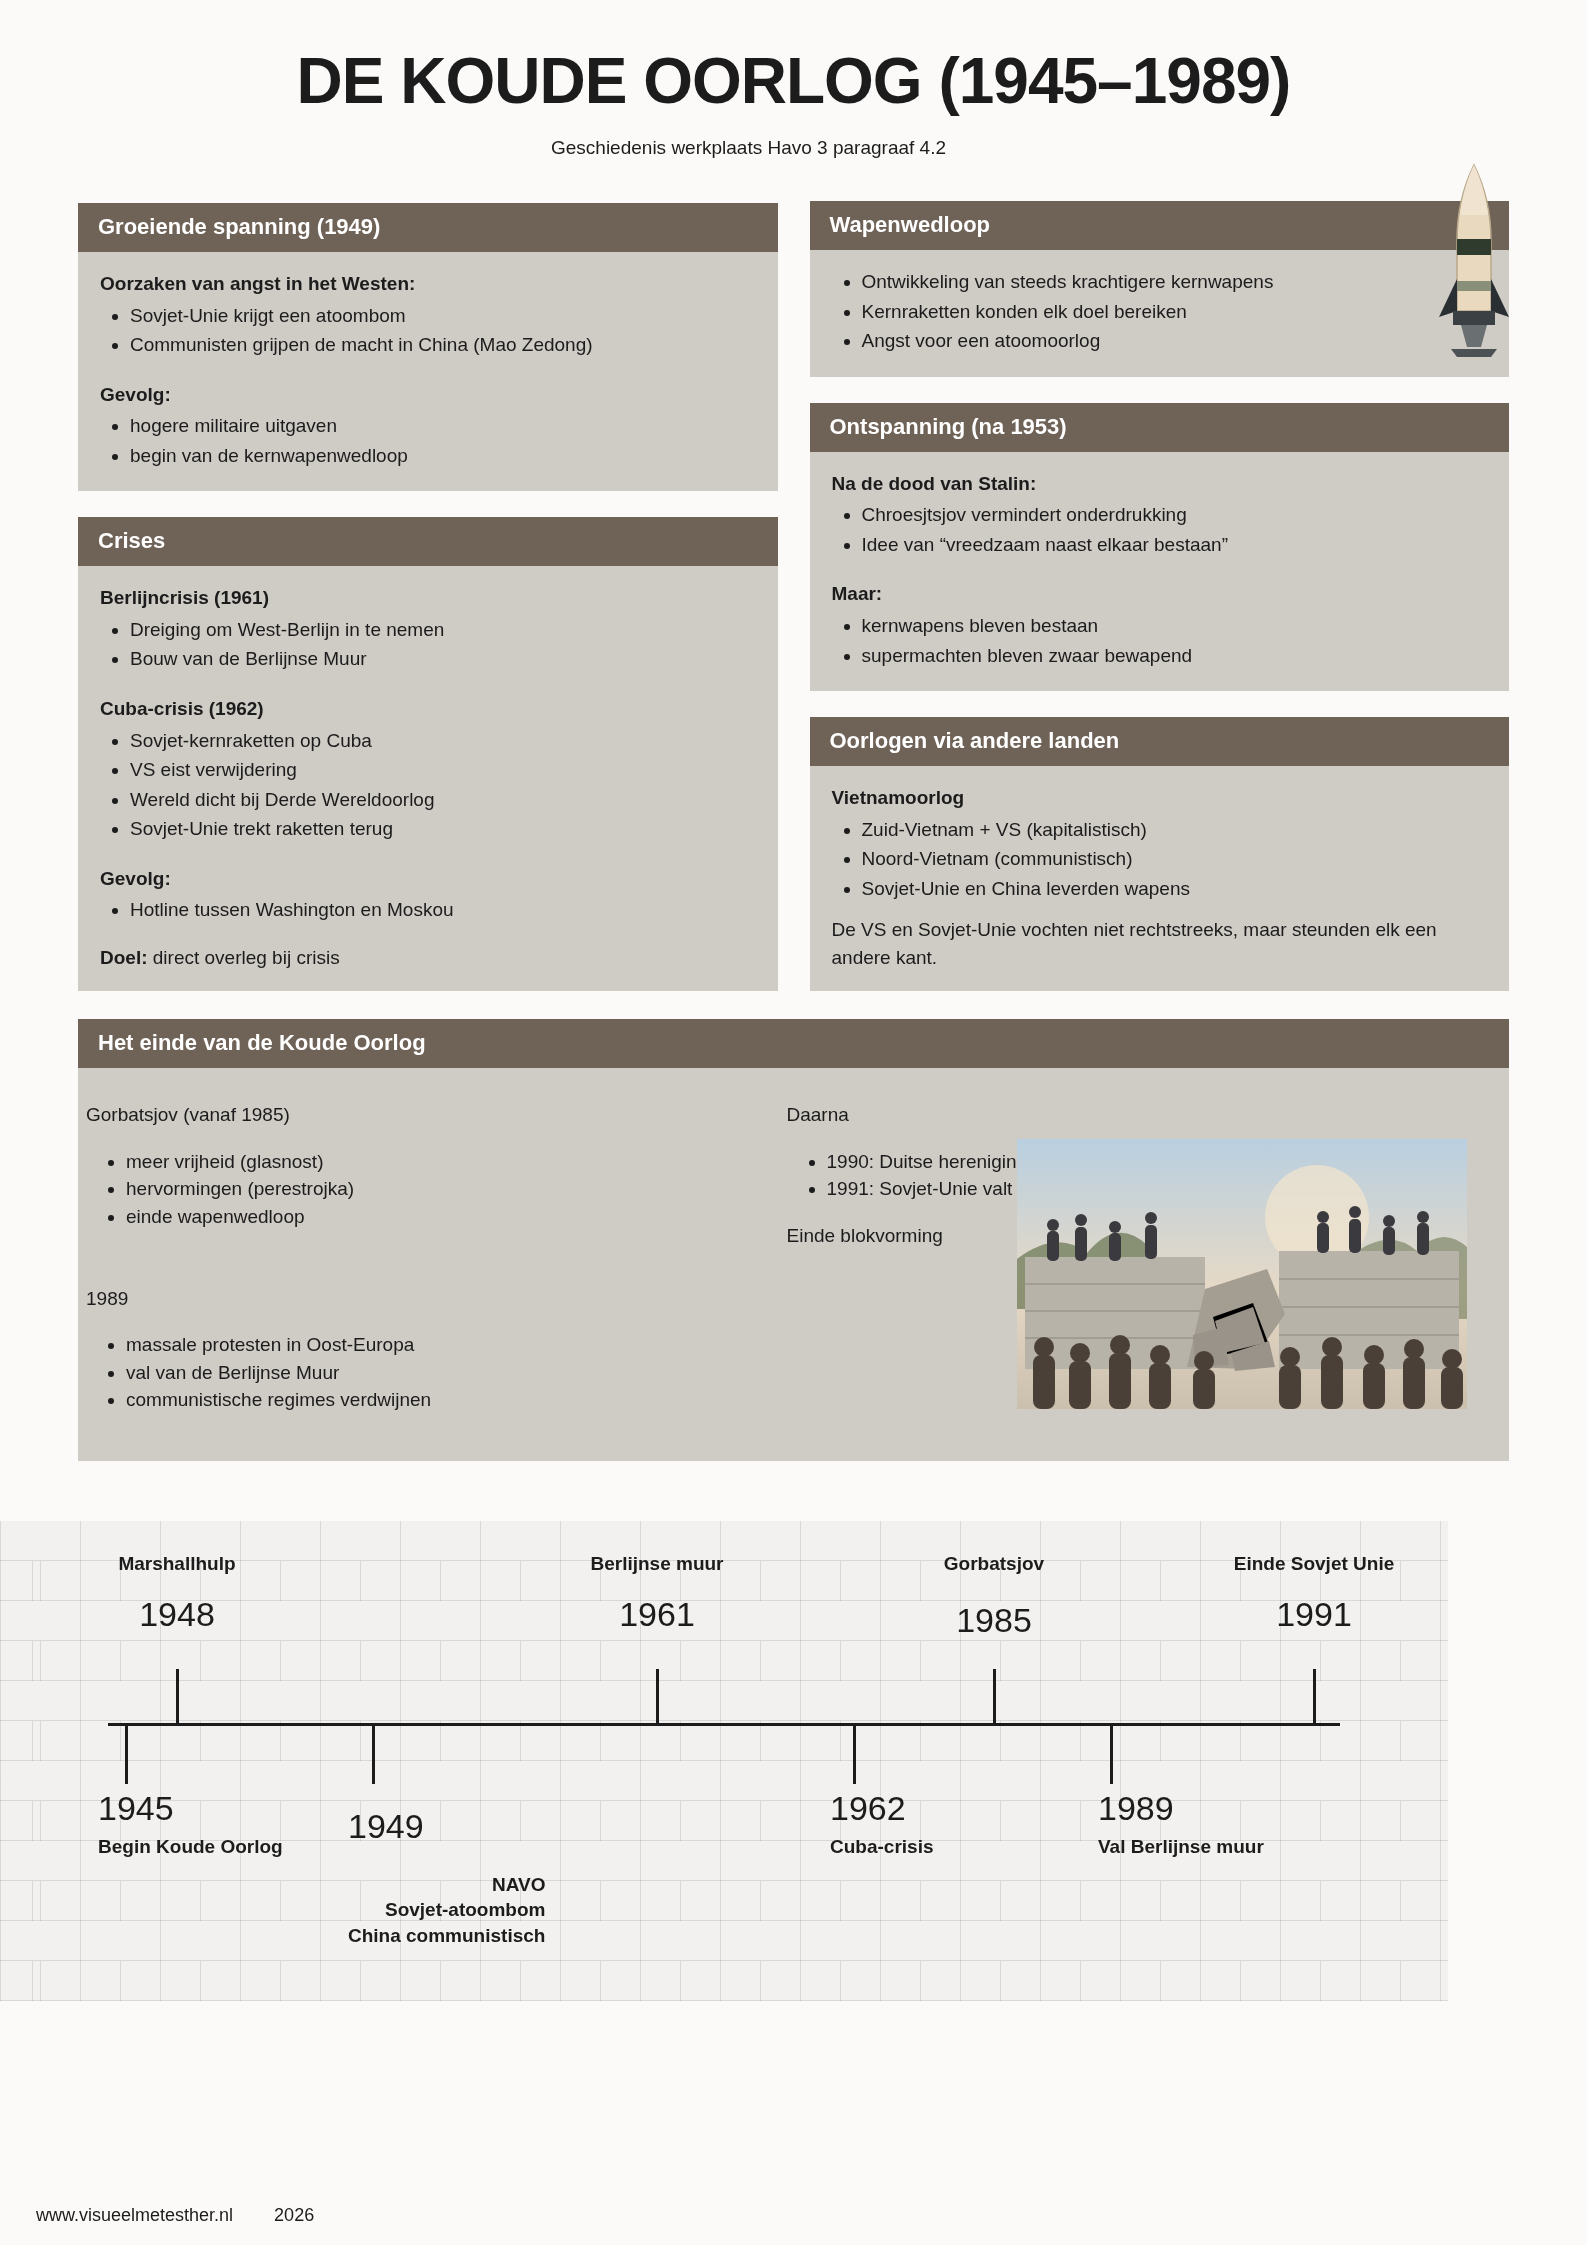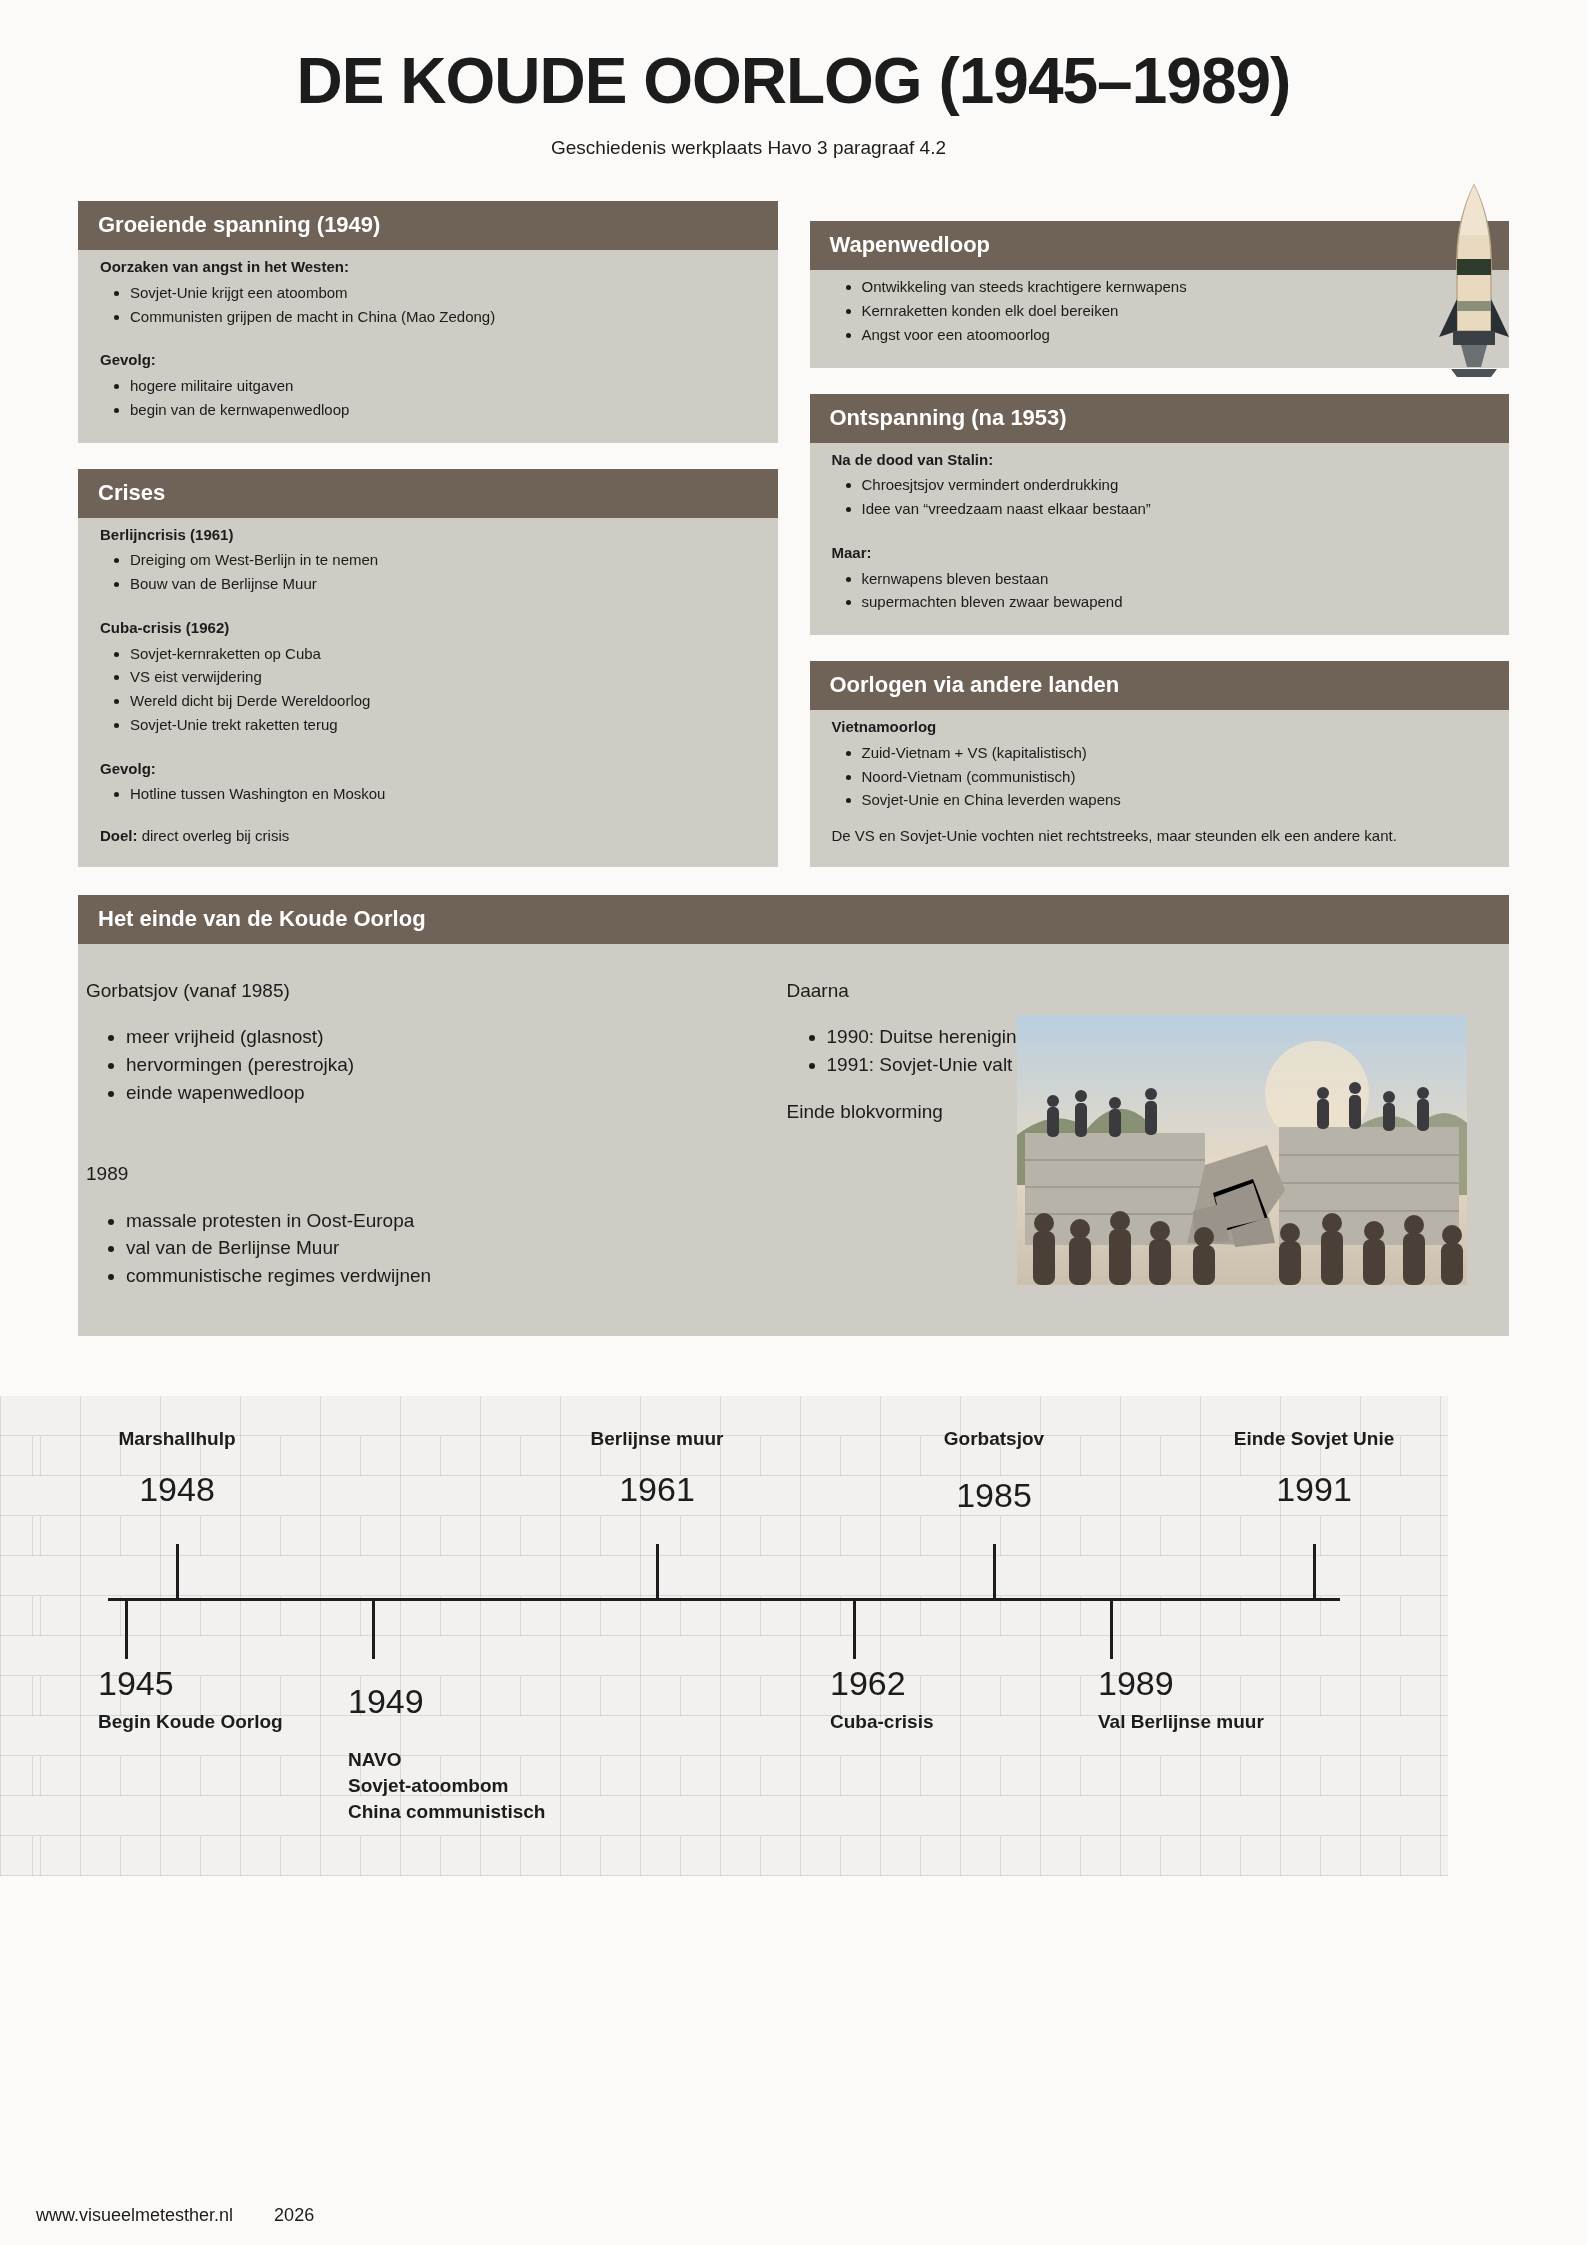--- a/index.html
+++ b/index.html
@@ -43,21 +43,21 @@
   .col { width: 50%; display: flex; flex-direction: column; gap: 26px; }
 
   .card { background: #cfcbc5; position: relative; }
   .card-head {
     background: #6f6257;
     color: #ffffff;
     font-size: 22px;
     font-weight: 700;
     padding: 11px 20px 12px 20px;
   }
-  .card-body { padding: 2px 22px 20px 22px; font-size: 15px; line-height: 1.45; }
+  .card-body { padding: 14px 22px 20px 22px; font-size: 19px; line-height: 1.45; }
   .card-body p.lead { font-weight: 700; margin: 4px 0 4px 0; }
   .card-body p.plain { margin: 14px 0 0 0; }
   .card-body ul { margin: 0 0 0 0; padding-left: 30px; }
   .card-body li { margin: 2px 0; }
   .spacer { height: 16px; }
   .inline-bold { font-weight: 700; margin-top: 10px; }
 
   
   .rocket {
     position: absolute;
@@ -392,21 +392,21 @@
     <div class="tl-label" style="left:1314px; top:74px;">
       <div class="tl-year">1991</div>
     </div>
 
     <div class="tl-label" style="left:98px; top:268px; transform:none; text-align:left;">
       <div class="tl-year">1945</div>
       <div class="tl-cap multiline" style="margin-top:8px;">Begin Koude Oorlog</div>
     </div>
     <div class="tl-label" style="left:348px; top:268px; transform:none; text-align:left; white-space:pre-line;">
       <div class="tl-year">1949</div>
-      <div class="tl-cap multiline" style="margin-top:8px; white-space:pre-line; line-height:1.35;">NAVO
+      <div class="tl-cap multiline" style="margin-top:8px; white-space:pre-line; line-height:1.35;text-align:right;">NAVO
 Sovjet-atoombom
 China communistisch</div>
     </div>
     <div class="tl-label" style="left:830px; top:268px; transform:none; text-align:left;">
       <div class="tl-year">1962</div>
       <div class="tl-cap multiline" style="margin-top:8px;">Cuba-crisis</div>
     </div>
     <div class="tl-label" style="left:1098px; top:268px; transform:none; text-align:left;">
       <div class="tl-year">1989</div>
       <div class="tl-cap multiline" style="margin-top:8px;">Val Berlijnse muur</div>

